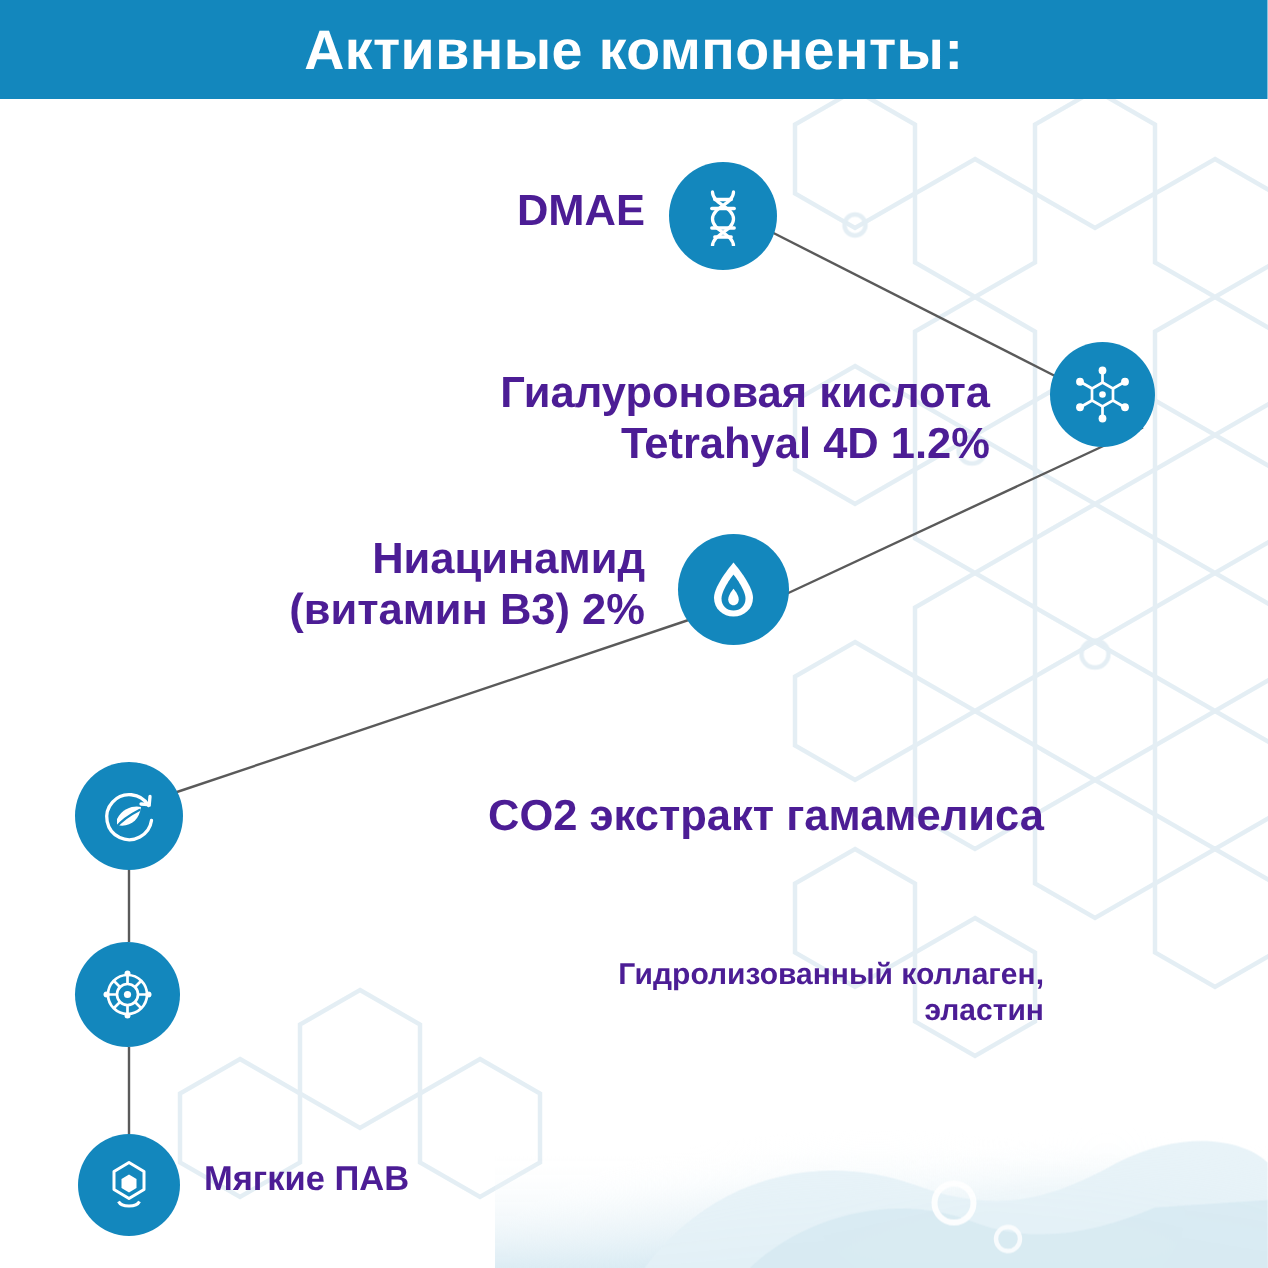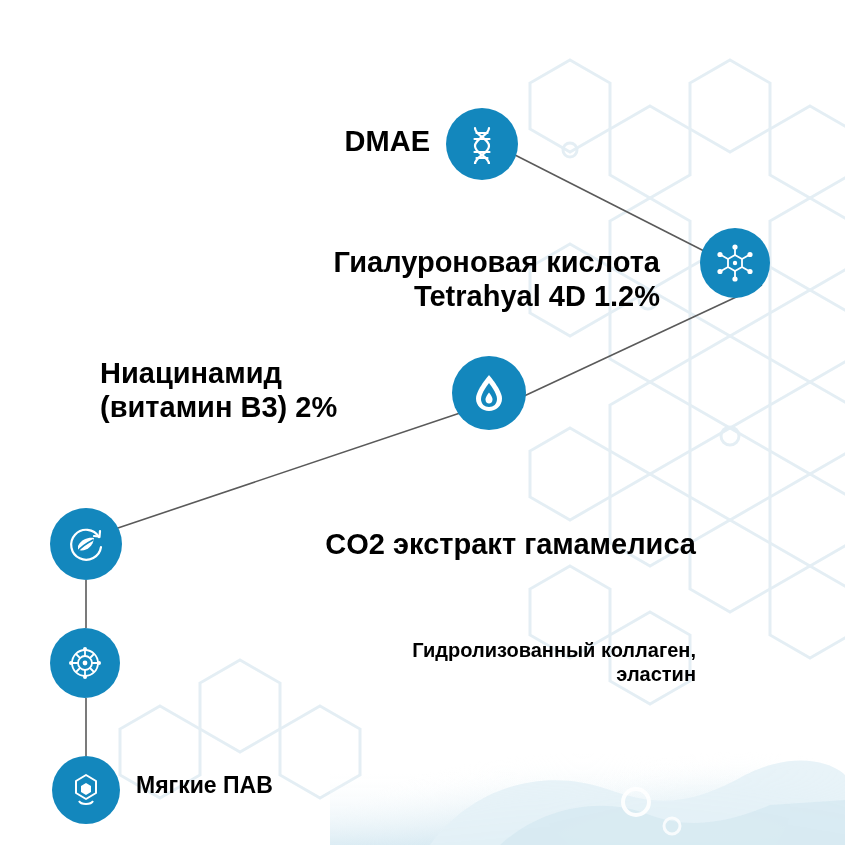--- a/index.html
+++ b/index.html
@@ -64,37 +64,37 @@
     background: #1387bd;
     display: flex;
     align-items: center;
     justify-content: center;
     box-sizing: border-box;
   }
   .badge svg { display: block; }
 
   .label {
     position: absolute;
-    color: #000000;
+    color: #4c1d95;
     font-weight: bold;
     line-height: 1.18;
     white-space: pre-line;
   }
   .label.right { text-align: left; }
   .label.left  { text-align: right; }
 
   
   #badge-dmae      { left: 446px; top: 108px;  width: 72px;  height: 72px; }
   #label-dmae      { left: 210px; top: 124px;  width: 220px; font-size: 29px; text-align: right; }
 
   #badge-ha        { left: 700px; top: 228px;  width: 70px;  height: 70px; }
   #label-ha        { left: 190px; top: 232px;  width: 470px; font-size: 29px; text-align: right; margin-top: 13px; }
 
   #badge-niacin    { left: 452px; top: 356px;  width: 74px;  height: 74px; }
-  #label-niacin    { left: 100px; top: 356px;  width: 330px; font-size: 29px; text-align: left; }
+  #label-niacin    { left: 100px; top: 356px;  width: 330px; font-size: 29px; text-align: right; }
 
   #badge-co2       { left: 50px;  top: 508px;  width: 72px;  height: 72px; }
   #label-co2       { left: 136px; top: 527px;  width: 560px; font-size: 29px; text-align: right; }
 
   #badge-collagen  { left: 50px;  top: 628px;  width: 70px;  height: 70px; }
   #label-collagen  { left: 136px; top: 639px;  width: 560px; font-size: 20px; text-align: right; }
 
   #badge-pav       { left: 52px;  top: 756px;  width: 68px;  height: 68px; }
   #label-pav       { left: 136px; top: 772px;  width: 420px; font-size: 23px; text-align: left; }
 </style>
@@ -155,20 +155,23 @@
       <ellipse cx="560" cy="810" rx="230" ry="95" fill="url(#gelGrad)"></ellipse>
       <ellipse cx="720" cy="800" rx="180" ry="80" fill="url(#gelGrad)"></ellipse>
       <rect x="330" y="770" width="515" height="75" fill="url(#gelGrad2)"></rect>
       <path d="M430,845 C470,790 540,765 610,790 C665,810 700,800 745,775 C790,752 830,760 845,775 L845,845 Z" fill="#e4f1f7" opacity="0.85"></path>
       <path d="M500,845 C540,808 600,795 650,815 C690,830 730,822 770,805 L845,800 L845,845 Z" fill="#d4e8f1" opacity="0.7"></path>
       <circle cx="636" cy="802" r="13" fill="none" stroke="#ffffff" stroke-width="4" opacity="0.9"></circle>
       <circle cx="672" cy="826" r="8" fill="none" stroke="#ffffff" stroke-width="3" opacity="0.8"></circle>
     </svg>
   </div>
 
+  <div class="header-bar">
+    <div class="header-title">Активные компоненты:</div>
+  </div>
 
   <svg class="connectors" viewBox="0 0 845 845" xmlns="http://www.w3.org/2000/svg">
     <g stroke="#5a5a5a" stroke-width="1.6" fill="none">
       <line x1="515" y1="155" x2="706" y2="252"></line>
       <line x1="762" y1="285" x2="522" y2="397"></line>
       <line x1="463" y1="412" x2="112" y2="530"></line>
       <line x1="86" y1="580" x2="86" y2="628"></line>
       <line x1="86" y1="698" x2="86" y2="756"></line>
     </g>
   </svg>

